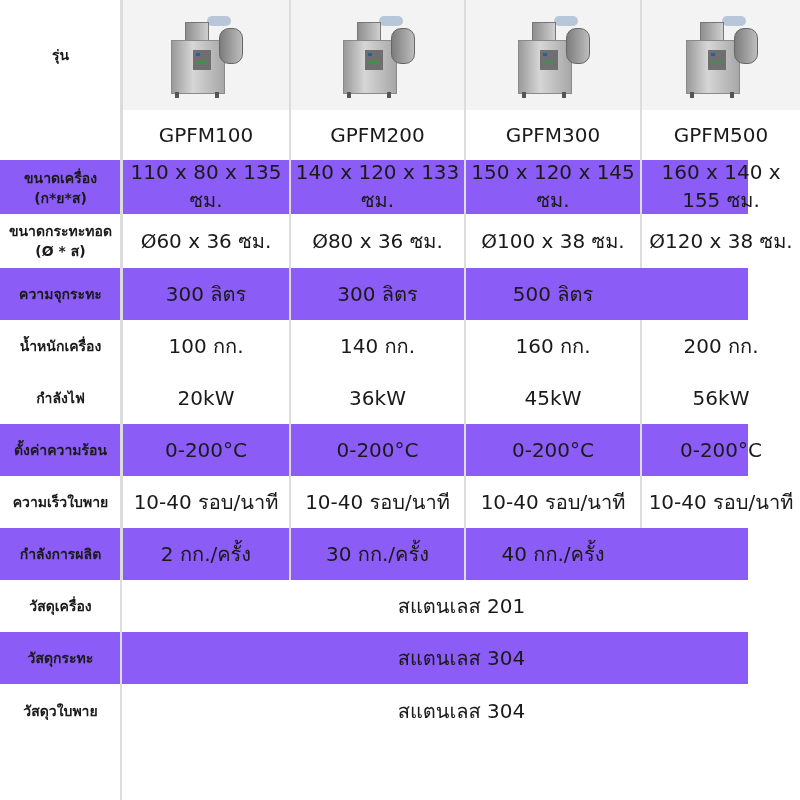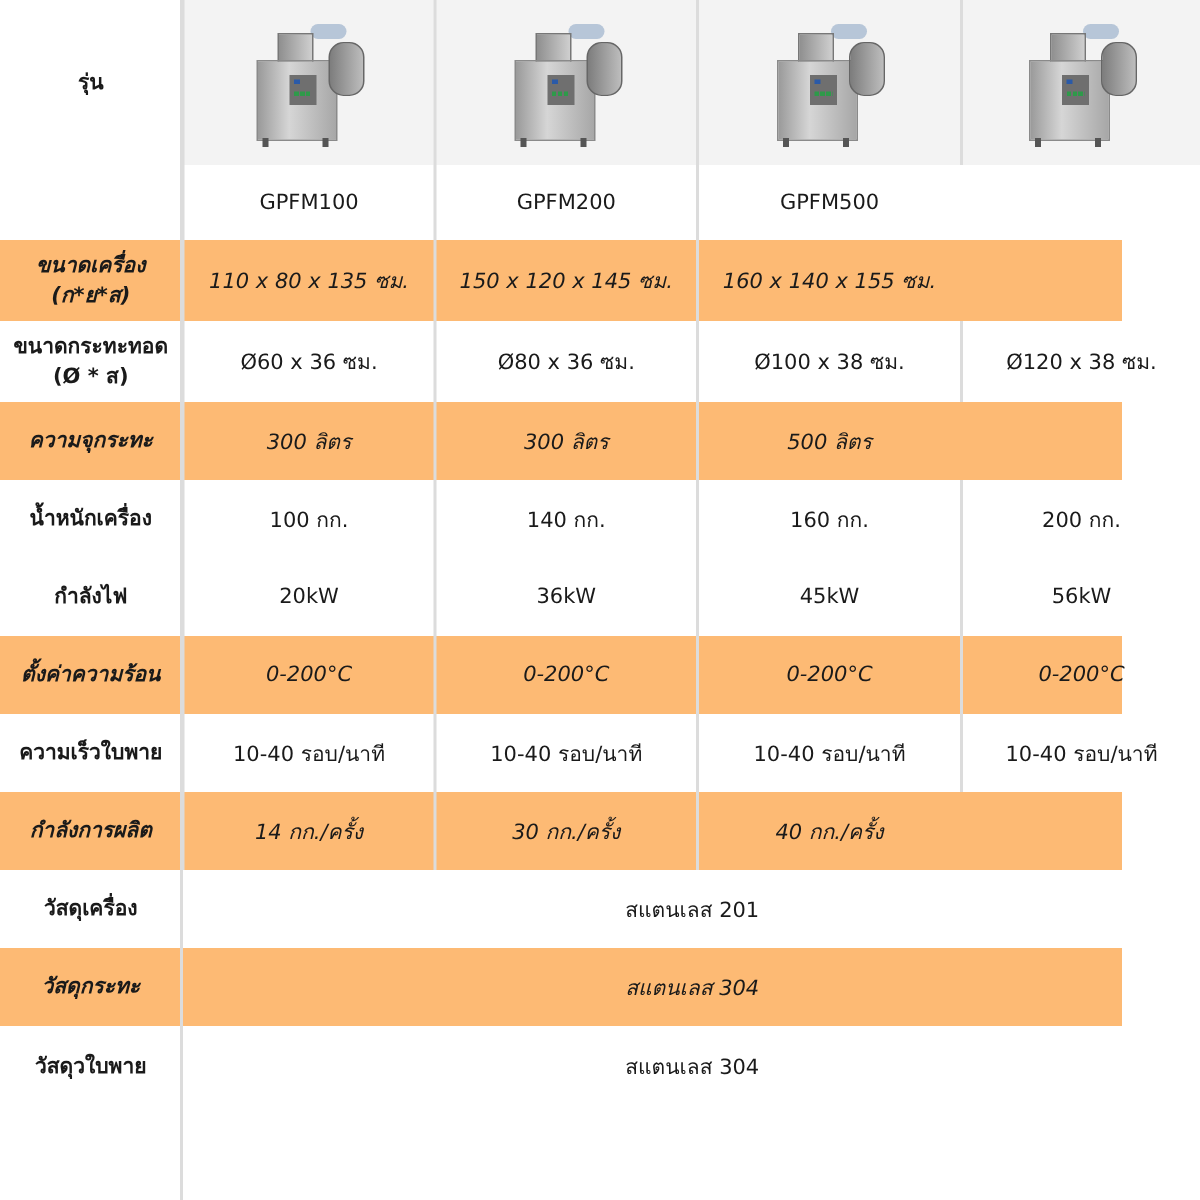--- a/index.html
+++ b/index.html
@@ -1,23 +1,23 @@
 <!DOCTYPE html>
 <html><head>
 <meta charset="utf-8">
 <style>
   html, body { margin: 0; padding: 0; background: #ffffff; }
   body { width: 800px; height: 800px; overflow: hidden; font-family: "DejaVu Sans", "Liberation Sans", sans-serif; color: #1a1a1a; }
   .table { position: relative; width: 748px; }
   .row { display: grid; grid-template-columns: 121px 168px 175px 176px 160px; }
   .row.span { grid-template-columns: 121px 679px; }
-  .cell { display: flex; align-items: center; justify-content: center; text-align: center; font-size: 14px; box-sizing: border-box; border-left: 2px solid #dcdcdc; }
+  .cell { display: flex; align-items: center; justify-content: center; text-align: center; font-size: 20px; box-sizing: border-box; border-left: 2px solid #dcdcdc; }
   .cell:first-child { border-left: none; }
   .label { font-weight: bold; font-size: 14px; line-height: 20px; }
-  .row.alt { background: #fdba74; font-style: italic; }
+  .row.alt { background: #8b5cf6; }
   .row.img-row { height: 110px; }
   .row.img-row .imgcell { background: #f3f3f3; }
   .row.img-row .cell:first-child { background: #fff; }
   .row.model-row { height: 50px; }
   .row.data { height: 52px; }
   .row.tall { height: 54px; }
   .machine { position: relative; width: 86px; height: 90px; }
   .machine .body { position: absolute; left: 8px; top: 30px; width: 52px; height: 52px; background: linear-gradient(90deg, #9a9a9a, #d6d6d6 40%, #a7a7a7); border: 1px solid #8a8a8a; }
   .machine .top { position: absolute; left: 22px; top: 12px; width: 22px; height: 20px; background: linear-gradient(90deg, #8f8f8f, #cfcfcf); border: 1px solid #777; }
   .machine .motor { position: absolute; left: 56px; top: 18px; width: 22px; height: 34px; border-radius: 10px; background: linear-gradient(90deg, #7d7d7d, #bdbdbd); border: 1px solid #666; }
@@ -78,31 +78,33 @@
           <div class="leg1"></div>
           <div class="leg2"></div>
         </div>
     </div>
   </div>
 
   <div class="row model-row">
     <div class="cell"></div>
     <div class="cell">GPFM100</div>
     <div class="cell">GPFM200</div>
+    <div class="cell">GPFM300</div>
     <div class="cell">GPFM500</div>
   </div>
 
   <div class="row data tall alt">
     <div class="cell label">
         <div>
           <div>ขนาดเครื่อง</div>
           <div>(ก*ย*ส)</div>
         </div>
       </div>
     <div class="cell">110 x 80 x 135 ซม.</div>
+    <div class="cell">140 x 120 x 133 ซม.</div>
     <div class="cell">150 x 120 x 145 ซม.</div>
     <div class="cell">160 x 140 x 155 ซม.</div>
   </div>
 
   <div class="row data tall">
     <div class="cell label">
         <div>
           <div>ขนาดกระทะทอด</div>
           <div>(Ø * ส)</div>
         </div>
@@ -148,21 +150,21 @@
   <div class="row data">
     <div class="cell label">ความเร็วใบพาย</div>
     <div class="cell">10-40 รอบ/นาที</div>
     <div class="cell">10-40 รอบ/นาที</div>
     <div class="cell">10-40 รอบ/นาที</div>
     <div class="cell">10-40 รอบ/นาที</div>
   </div>
 
   <div class="row data alt">
     <div class="cell label">กำลังการผลิต</div>
-    <div class="cell">14 กก./ครั้ง</div>
+    <div class="cell">2 กก./ครั้ง</div>
     <div class="cell">30 กก./ครั้ง</div>
     <div class="cell">40 กก./ครั้ง</div>
   </div>
 
   <div class="row data span">
     <div class="cell label">วัสดุเครื่อง</div>
     <div class="cell" style="border-left-color: transparent;">สแตนเลส 201</div>
   </div>
 
   <div class="row data span alt">

